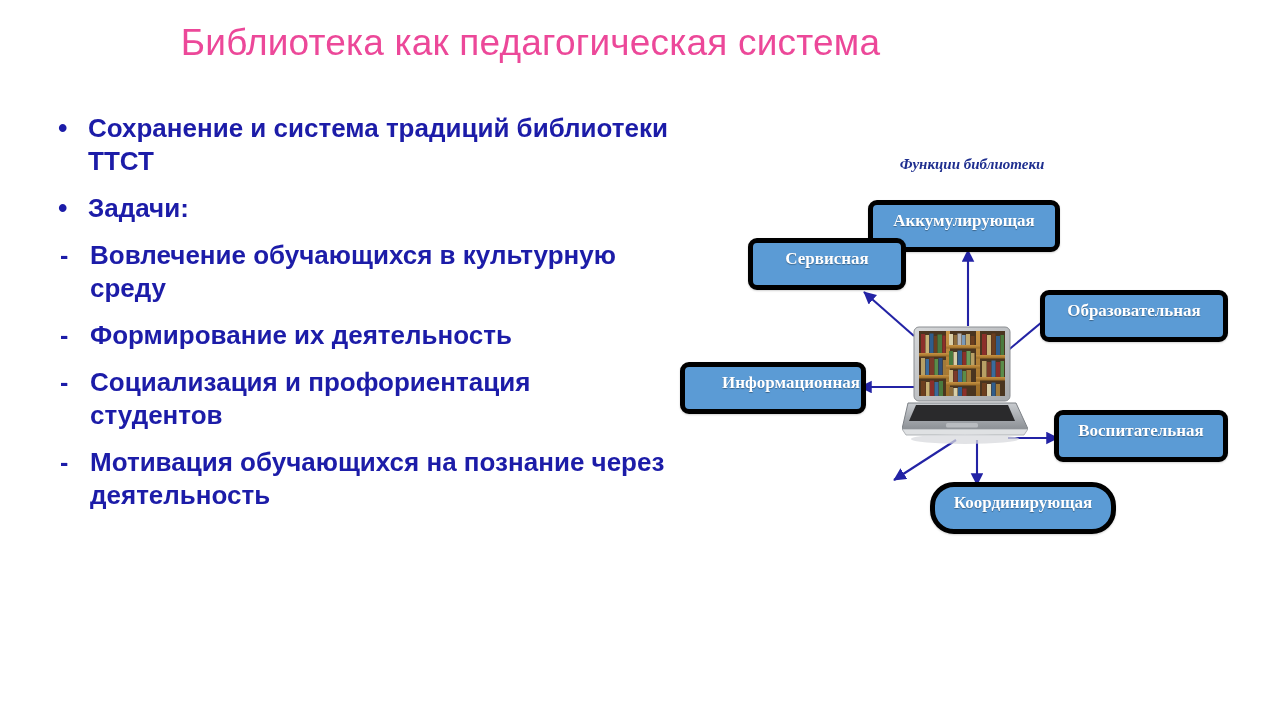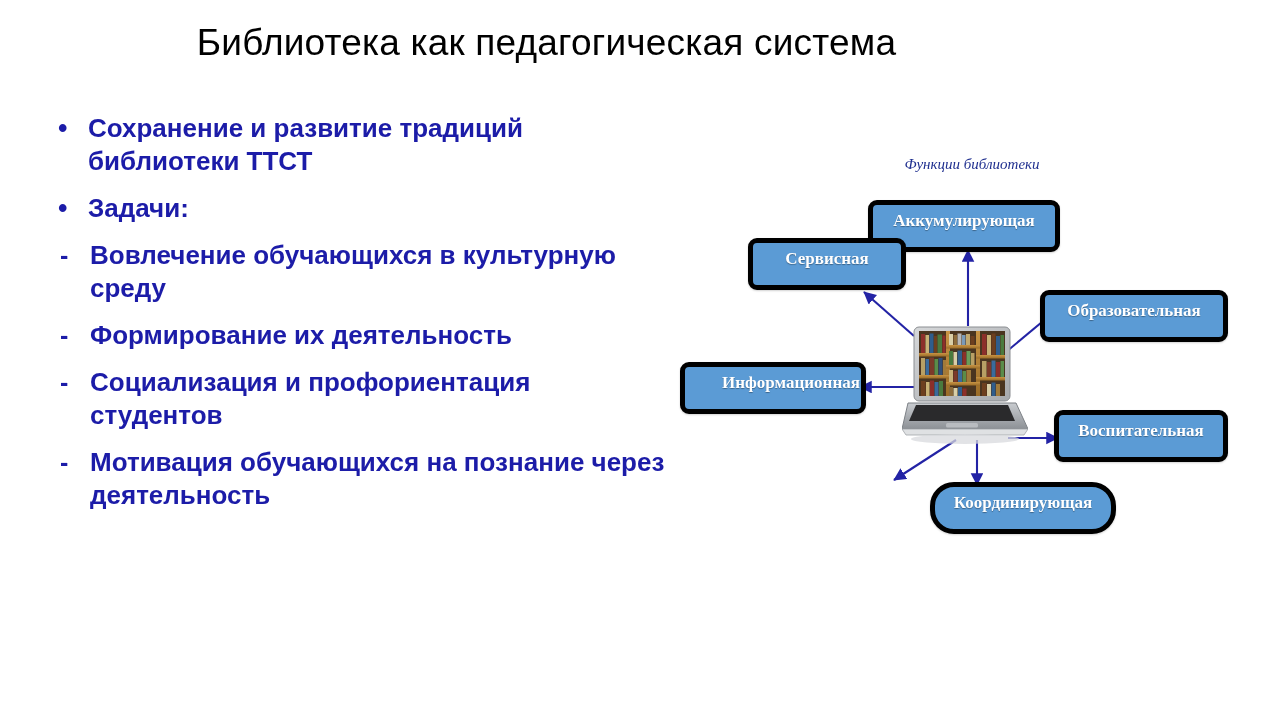--- a/index.html
+++ b/index.html
@@ -19,24 +19,23 @@
   
   #slide-title {
     position: absolute;
     left: 0;
     top: 22px;
     width: 1061px;
     text-align: center;
     font-family: "Liberation Sans", sans-serif;
     font-size: 37px;
     font-weight: 400;
-    color: #000000;
+    color: #ec4899;
     letter-spacing: 0.2px;
     white-space: nowrap;
-    padding-left: 16px;
   }
 
   
   #bullet-list {
     position: absolute;
     left: 58px;
     top: 112px;
     width: 610px;
   }
   .bullet-row {
@@ -76,21 +75,21 @@
     height: 420px;
   }
   #diagram-title {
     position: absolute;
     left: 180px;
     top: 16px;
     width: 240px;
     text-align: center;
     font-family: "Liberation Serif", serif;
     font-style: italic;
-    font-weight: normal;
+    font-weight: bold;
     font-size: 15px;
     color: #1f2f8f;
     white-space: nowrap;
   }
 
   #arrow-layer {
     position: absolute;
     left: 0;
     top: 0;
     width: 600px;
@@ -126,21 +125,21 @@
 </style>
 </head>
 <body>
 
 <div id="slide-title">Библиотека как педагогическая система</div>
 
 <div id="bullet-list">
 
   <div class="bullet-row">
     <span class="bullet-marker">•</span>
-    <span class="bullet-text">Сохранение и развитие традиций библиотеки ТТСТ</span>
+    <span class="bullet-text">Сохранение и система традиций библиотеки ТТСТ</span>
   </div>
 
   <div class="bullet-row">
     <span class="bullet-marker">•</span>
     <span class="bullet-text">Задачи:</span>
   </div>
 
   <div class="bullet-row">
     <span class="bullet-marker dash">-</span>
     <span class="bullet-text">Вовлечение обучающихся в культурную среду</span>

